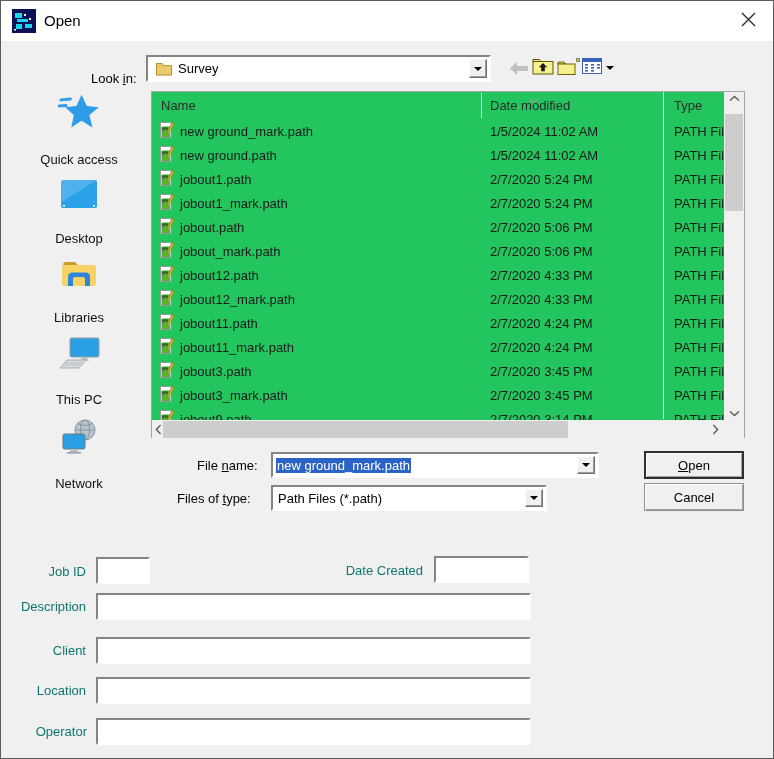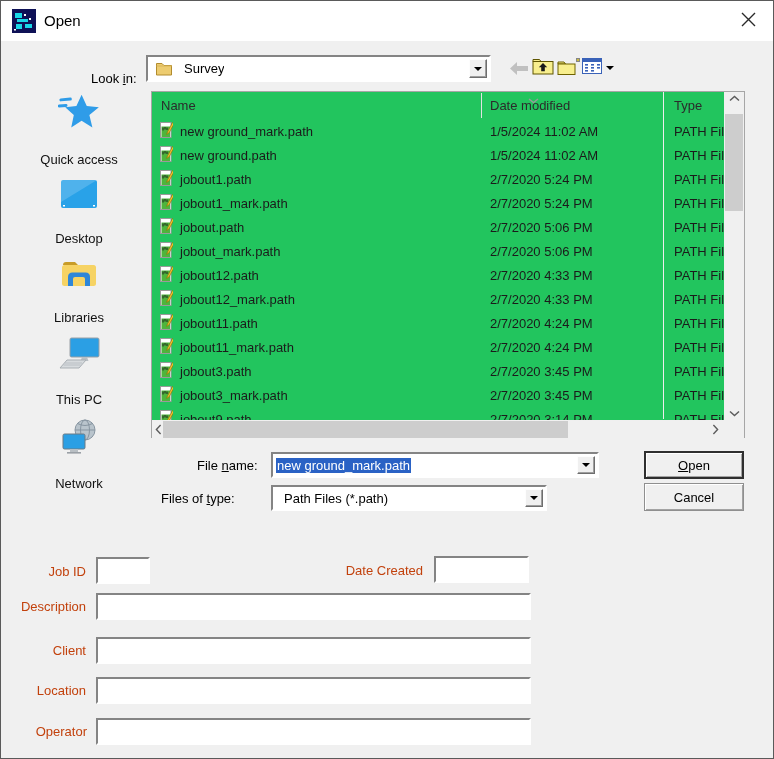--- a/index.html
+++ b/index.html
@@ -50,23 +50,23 @@
   .frow .c-type { padding-left:11px; white-space:nowrap; }
   
   .vscroll { position:absolute; right:0; top:0; width:20px; height:328px; background:#f0f0f0; }
   .vthumb { position:absolute; left:1px; right:1px; top:22px; height:97px; background:#cdcdcd; }
   .sbtn { position:absolute; display:flex; align-items:center; justify-content:center; cursor:pointer; }
   .hscroll { position:absolute; left:0; top:328px; width:573px; height:19px; background:#f0f0f0; }
   .hthumb { position:absolute; top:1px; bottom:1px; left:11px; width:405px; background:#cdcdcd; }
   .corner { position:absolute; right:0; top:328px; width:21px; height:19px; background:#f0f0f0; }
   
   .sel-text { background:var(--sel,#2a62c5); color:#fff; padding:0 1px; }
-  .combo-val { font-size:13px; padding-left:11px; white-space:nowrap; overflow:hidden; }
-  
-  .job-label { font-size:13px; position:absolute; text-align:right; white-space:nowrap; color:#c2410c; }
+  .combo-val { font-size:13px; padding-left:5px; white-space:nowrap; overflow:hidden; }
+  
+  .job-label { font-size:13px; position:absolute; text-align:right; white-space:nowrap; color:#0f766e; }
   .job-input { position:absolute; height:27px; background:#fff; border:2px solid; border-color:#848484 #ffffff #ffffff #848484; font-family:"Liberation Sans",sans-serif; font-size:13px; padding:0 4px; outline:none; }
 </style>
 </head>
 <body>
 
 <div class="window">
 
   <div class="titlebar">
     <span class="app-icon">
       <svg width="24" height="24" viewBox="0 0 24 24">
@@ -485,21 +485,21 @@
   <div class="combo sunken" style="left:270px; top:451px; width:328px; height:26px;">
     <span class="combo-val" style="padding-left:3px;"><span class="sel-text">new ground_mark.path</span></span>
     <span class="arrow-btn">
         <span class="caret-down"></span>
       </span>
   </div>
   <button class="btn default" style="left:643px; top:450px;">
       <span><span class="mn">O</span><span>pen</span></span>
     </button>
 
-  <span class="label13" style="left:160px; top:490px;"><span>Files of </span><span class="mn">t</span><span>ype:</span></span>
+  <span class="label13" style="left:176px; top:490px;"><span>Files of </span><span class="mn">t</span><span>ype:</span></span>
   <div class="combo sunken" style="left:270px; top:484px; width:276px; height:26px;">
     <span class="combo-val">Path Files (*.path)</span>
     <span class="arrow-btn">
         <span class="caret-down"></span>
       </span>
   </div>
   <button class="btn" style="left:643px; top:482px;">
       <span>Cancel</span>
     </button>
 

